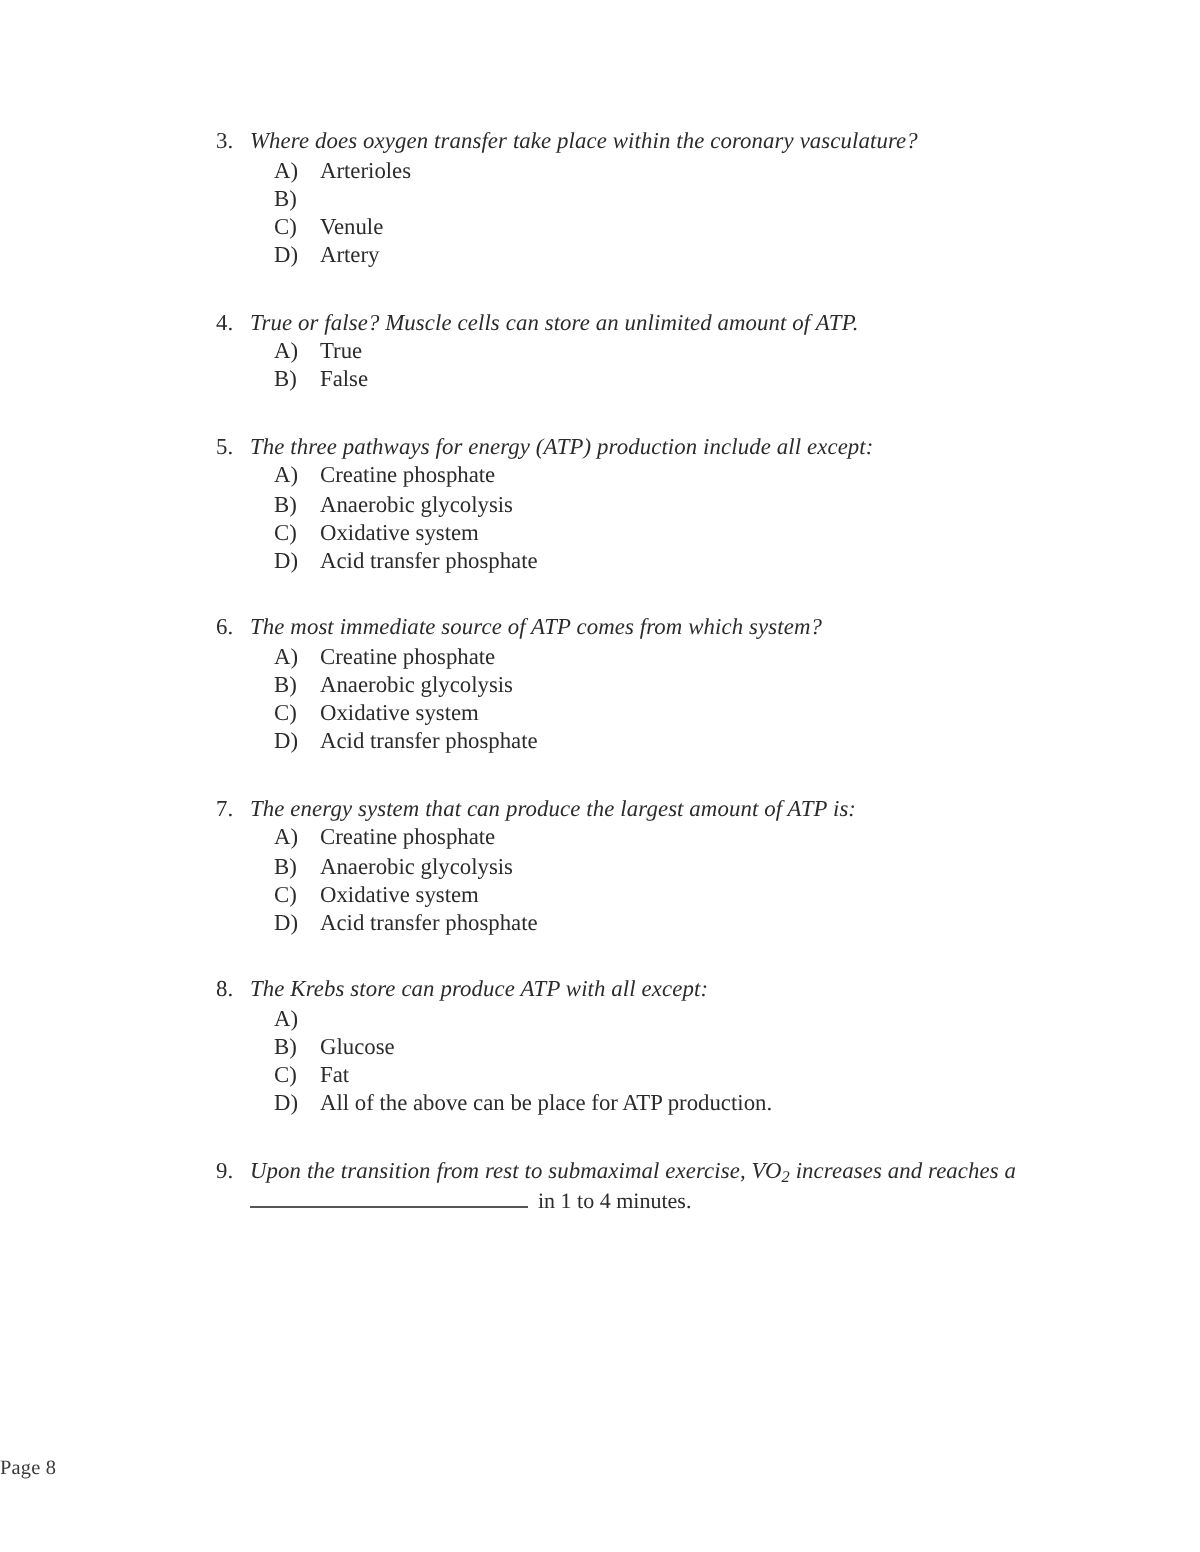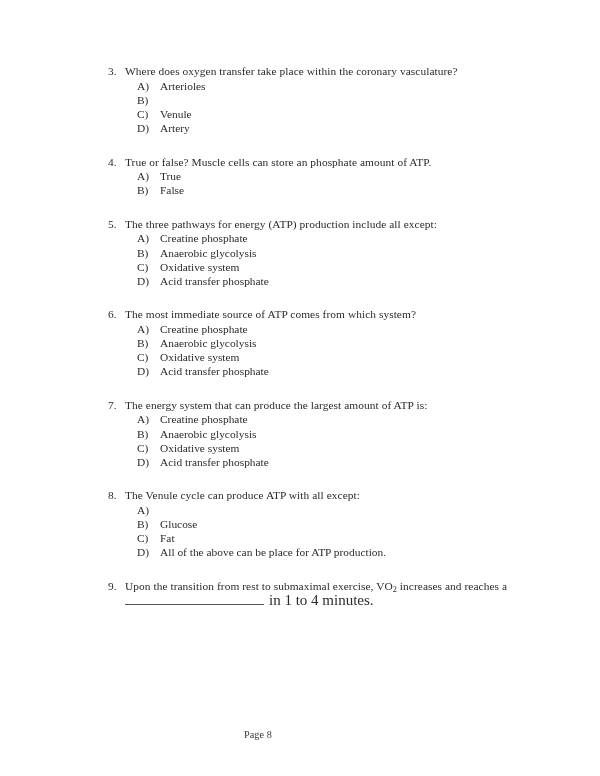--- a/index.html
+++ b/index.html
@@ -47,20 +47,21 @@
   }
 
   .q-number {
     width: 17px;
     flex: 0 0 17px;
     text-align: left;
   }
 
   .q-text {
     flex: 1 1 auto;
+    font-style: italic;
   }
 
   .options {
     margin-top: 0.5px;
   }
 
   .option-row {
     display: flex;
     align-items: flex-start;
     font-size: 11.4px;
@@ -74,21 +75,21 @@
   }
 
   .opt-text {
     flex: 1 1 auto;
   }
 
   
   .blank-line-row {
     display: flex;
     align-items: baseline;
-    font-size: 15px;
+    font-size: 11px;
     line-height: 14.2px;
     padding-left: 17px;
   }
 
   .blank-rule {
     display: inline-block;
     width: 139px;
     border-bottom: 1px solid #55565a;
     height: 10px;
   }
@@ -102,21 +103,20 @@
     vertical-align: -0.22em;
     line-height: 0;
   }
 
   
   .page-footer {
     position: absolute;
     left: 0;
     top: 729px;
     width: 516px;
-    text-align: center;
     font-size: 10.2px;
     color: #3a3a3a;
     letter-spacing: 0.01em;
   }
 </style>
 </head>
 <body>
 
 <div class="page">
   <div class="content">
@@ -141,21 +141,21 @@
         <div class="option-row">
           <span class="opt-letter">D)</span>
           <span class="opt-text">Artery</span>
         </div>
       </div>
     </div>
 
     <div class="question-block">
       <div class="question-line">
         <span class="q-number">4.</span>
-        <span class="q-text">True or false? Muscle cells can store an phosphate amount of ATP.</span>
+        <span class="q-text">True or false? Muscle cells can store an unlimited amount of ATP.</span>
       </div>
       <div class="options">
         <div class="option-row">
           <span class="opt-letter">A)</span>
           <span class="opt-text">True</span>
         </div>
         <div class="option-row">
           <span class="opt-letter">B)</span>
           <span class="opt-text">False</span>
         </div>
@@ -233,21 +233,21 @@
         <div class="option-row">
           <span class="opt-letter">D)</span>
           <span class="opt-text">Acid transfer phosphate</span>
         </div>
       </div>
     </div>
 
     <div class="question-block">
       <div class="question-line">
         <span class="q-number">8.</span>
-        <span class="q-text">The Venule cycle can produce ATP with all except:</span>
+        <span class="q-text">The Krebs store can produce ATP with all except:</span>
       </div>
       <div class="options">
         <div class="option-row">
           <span class="opt-letter">A)</span>
         </div>
         <div class="option-row">
           <span class="opt-letter">B)</span>
           <span class="opt-text">Glucose</span>
         </div>
         <div class="option-row">

